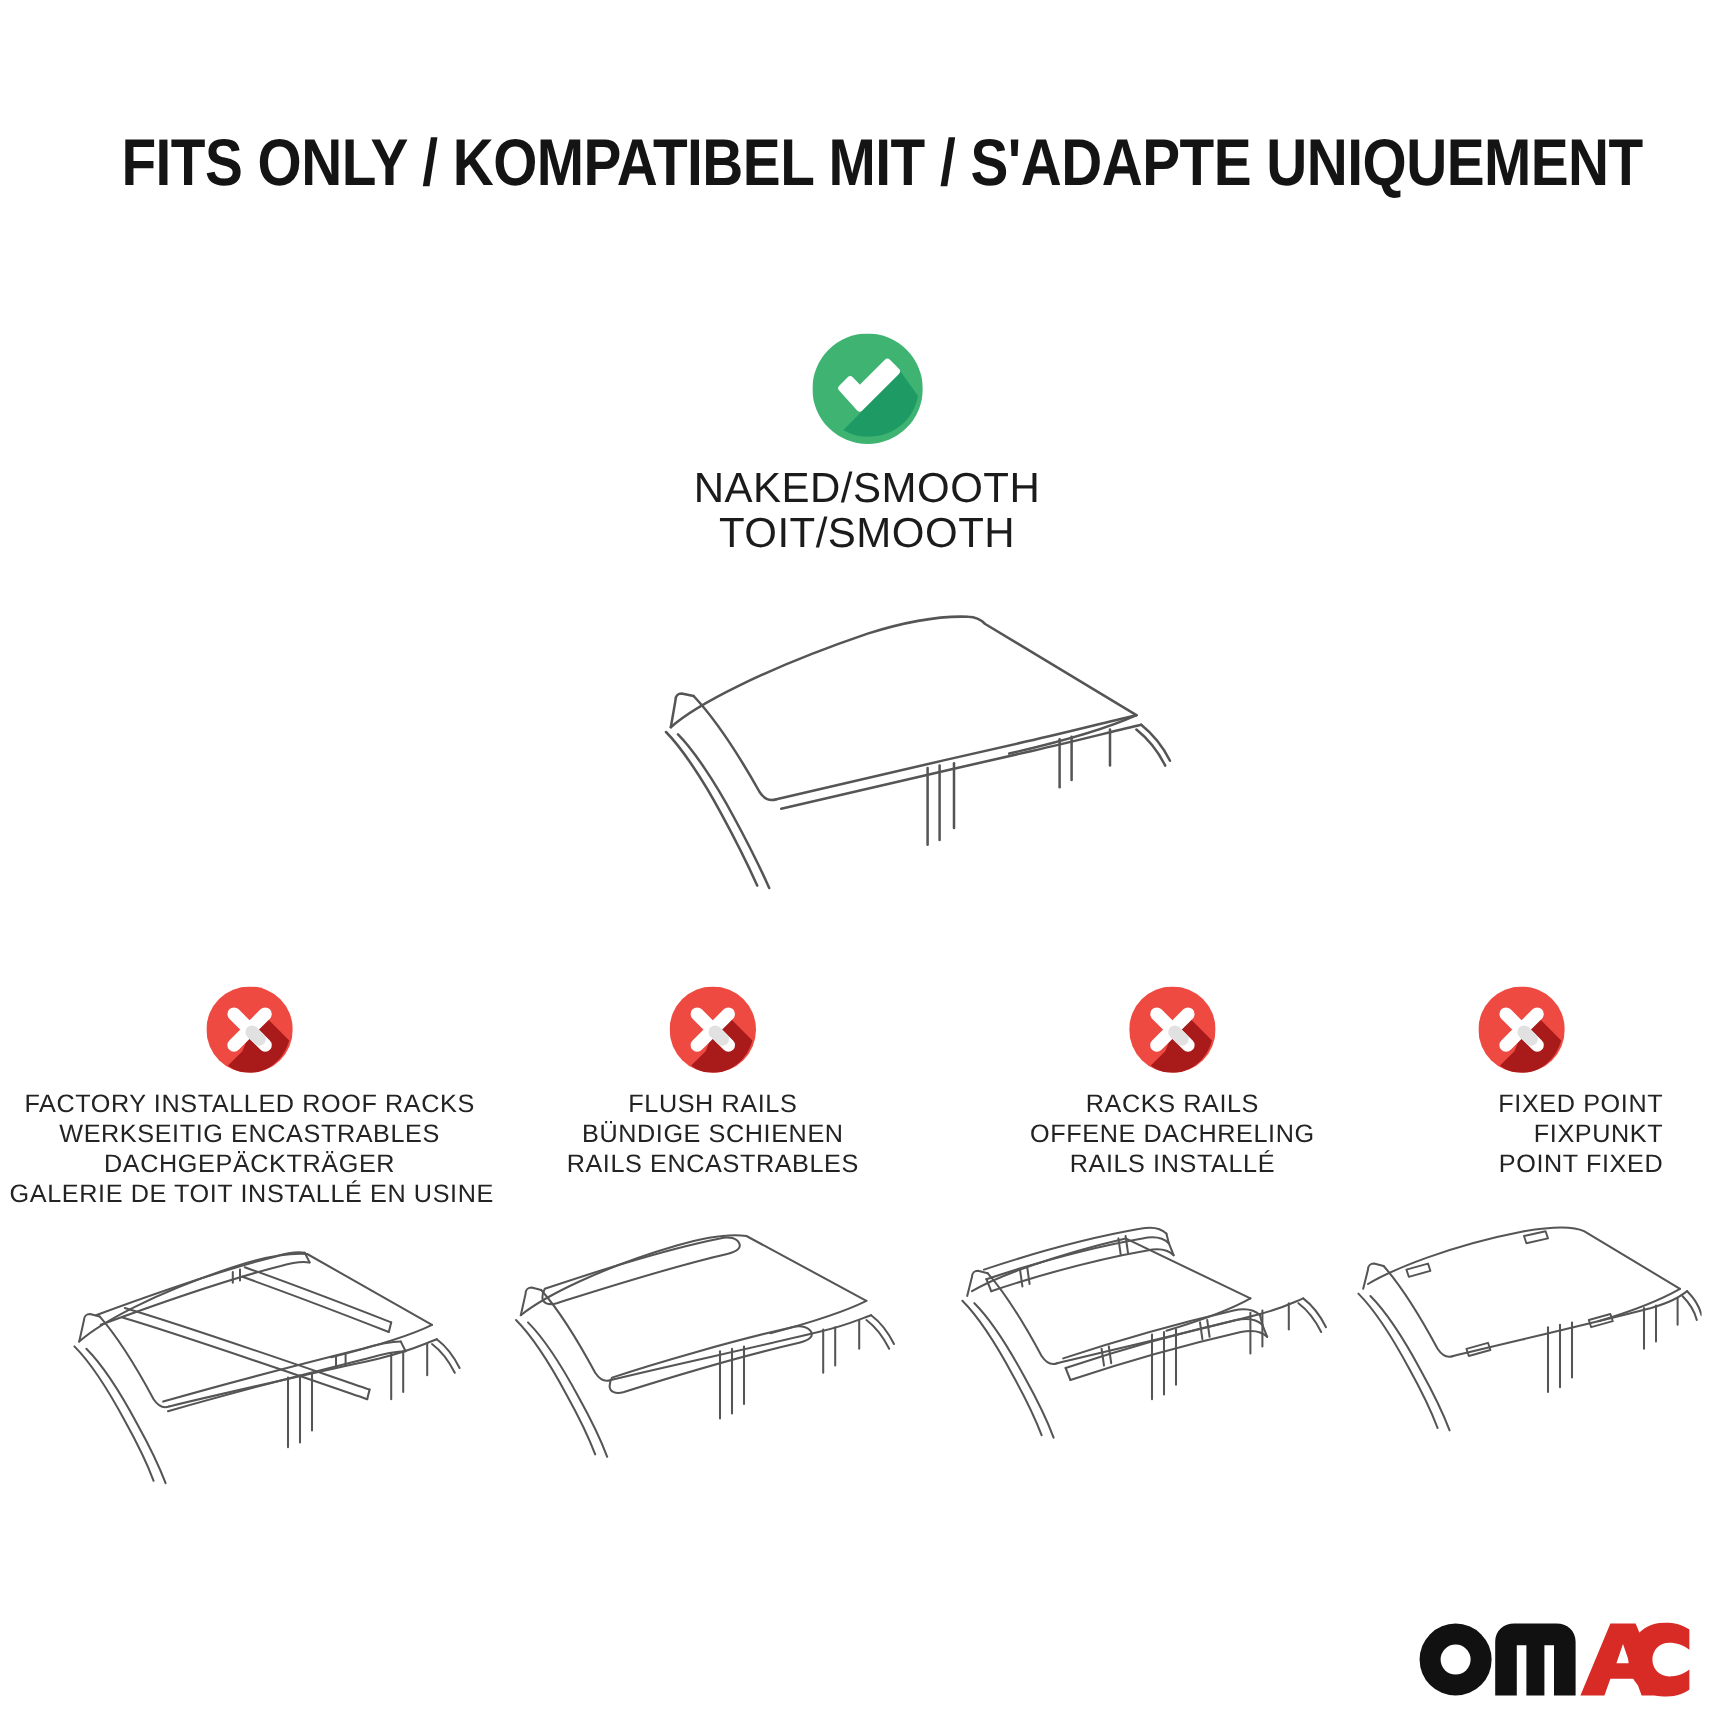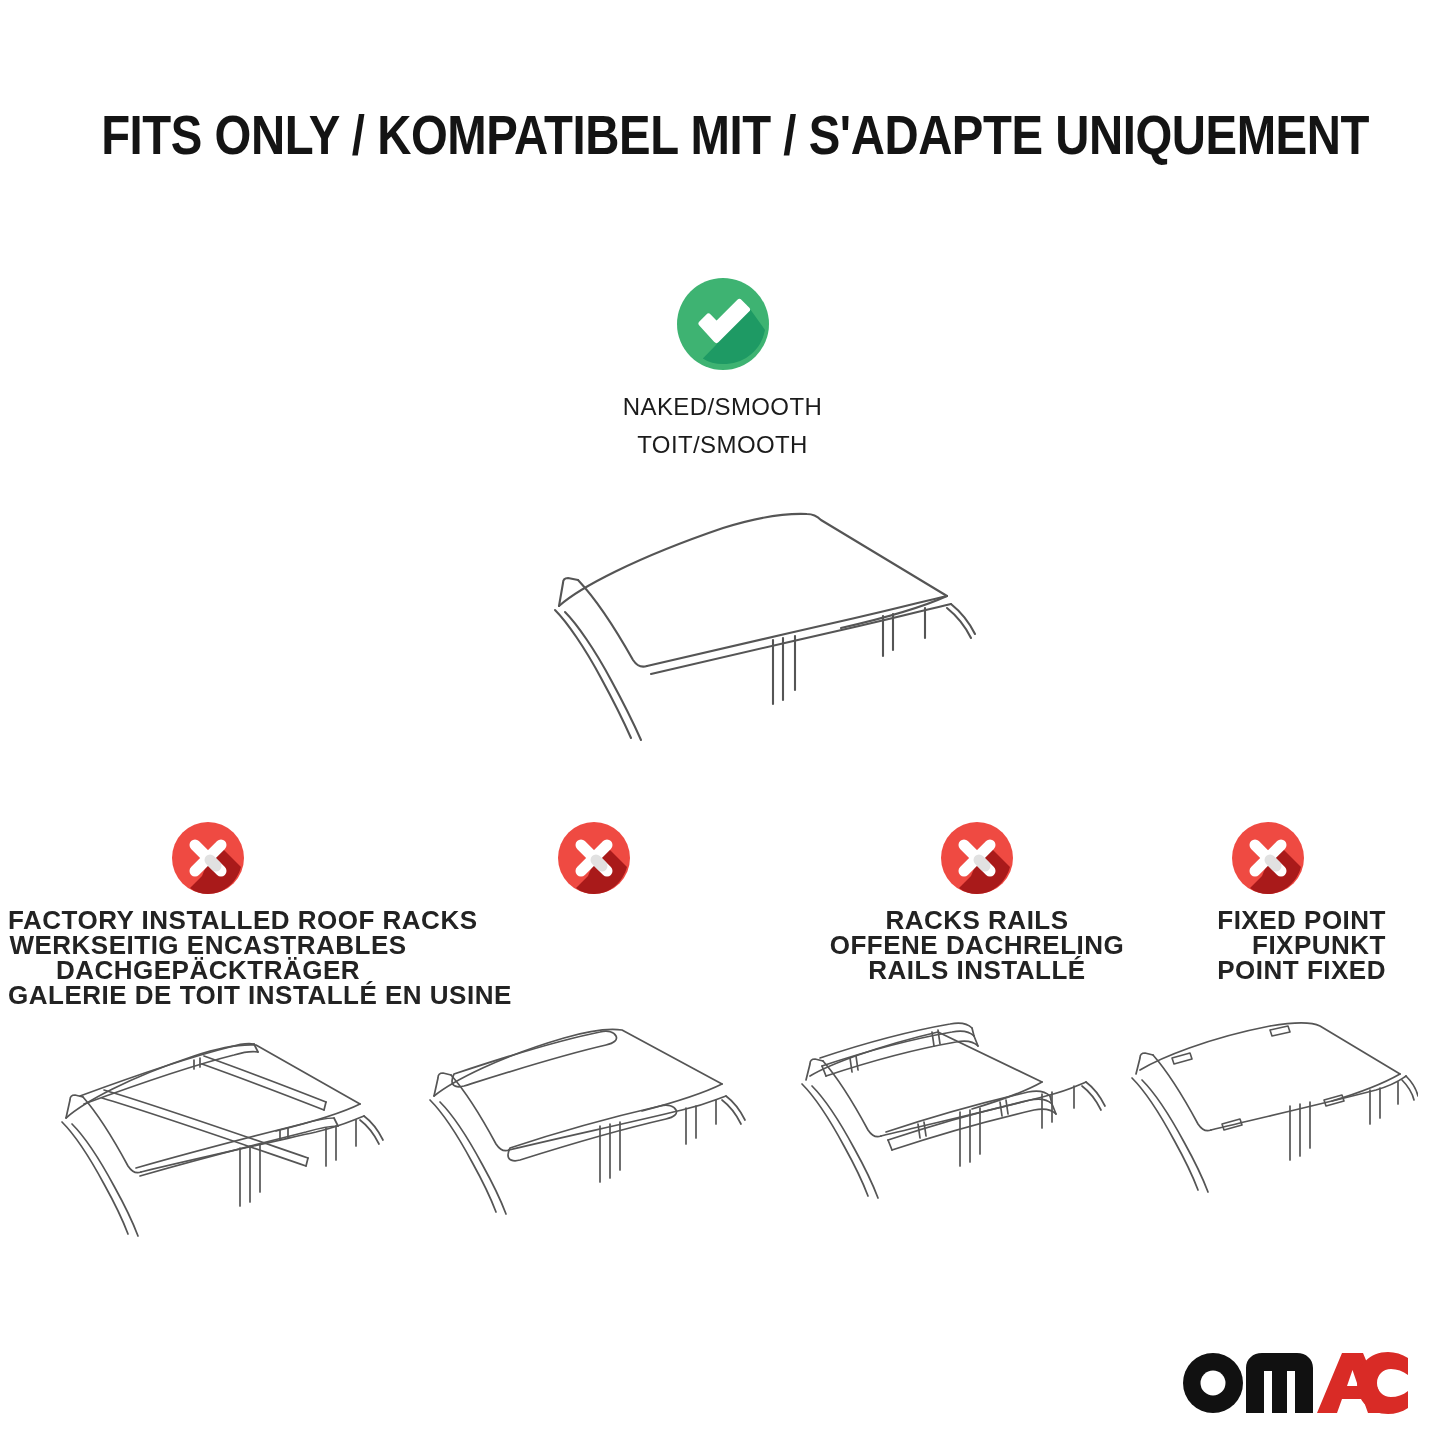--- a/index.html
+++ b/index.html
@@ -43,21 +43,21 @@
     text-align: center;
   }
   .check-badge {
     position: relative;
     width: 92px;
     height: 92px;
     margin: 0 auto;
   }
   .fits-label {
     margin-top: 18px;
-    font-size: 24px;
+    font-size: 35px;
     line-height: 38px;
     font-weight: 300;
     letter-spacing: 0.4px;
     color: #1b1b1b;
     text-align: center;
   }
   .fits-label div { white-space: nowrap; }
 
   .roof-main {
     position: absolute;
@@ -81,23 +81,23 @@
     text-align: center;
   }
   .x-badge {
     position: relative;
     width: 72px;
     height: 72px;
     margin: 0 auto;
   }
   .nf-label {
     margin-top: 14px;
-    font-size: 26px;
+    font-size: 21px;
     line-height: 25px;
-    font-weight: 700;
+    font-weight: 400;
     letter-spacing: 0.5px;
     color: #232323;
   }
   .nf-label div { white-space: nowrap; }
 
   .nf-art {
     position: absolute;
     left: 0;
     top: 198px;
     width: 100%;
@@ -240,20 +240,25 @@
     <div class="x-badge">
       <svg width="72" height="72" viewBox="0 0 72 72">
         <circle cx="36" cy="36" r="36" fill="#EF4A42"></circle>
         <path d="M44 20 L69 45 C65 60 52 72 36 72 C29 72 23 70 18 66 L30 54 Z" fill="#A91A1A"></path>
         <g stroke="#ffffff" stroke-width="11" stroke-linecap="round">
           <line x1="23" y1="23" x2="49" y2="49"></line>
           <line x1="49" y1="23" x2="23" y2="49"></line>
         </g>
         <line x1="38" y1="38" x2="44" y2="44" stroke="#dcdcdc" stroke-width="11" stroke-linecap="round" opacity="0.85"></line>
       </svg>
+    </div>
+    <div class="nf-label">
+      <div>FLUSH RAILS</div>
+      <div>BÜNDIGE SCHIENEN</div>
+      <div>RAILS ENCASTRABLES</div>
     </div>
     <div class="nf-art">
       <svg width="368" height="230" viewBox="0 0 368 230">
         <g fill="none" stroke="#555" stroke-width="1.7" stroke-linejoin="round" stroke-linecap="round">
           <path d="M24 76 C44 60 92 36 154 18 C178 11 198 8 212 10 L312 64"></path>
           <path d="M312 64 C296 72 266 82 232 91"></path>
           <path d="M24 76 L28 58 C28 55 30 53 33 53 L41 55"></path>
           <path d="M41 55 C56 72 72 98 86 124 C90 130 94 132 99 130"></path>
           <path d="M99 130 C148 118 214 104 272 90 C298 84 304 80 316 76"></path>
           <path d="M20 80 C32 92 48 116 62 142 C72 160 80 176 86 192"></path>

